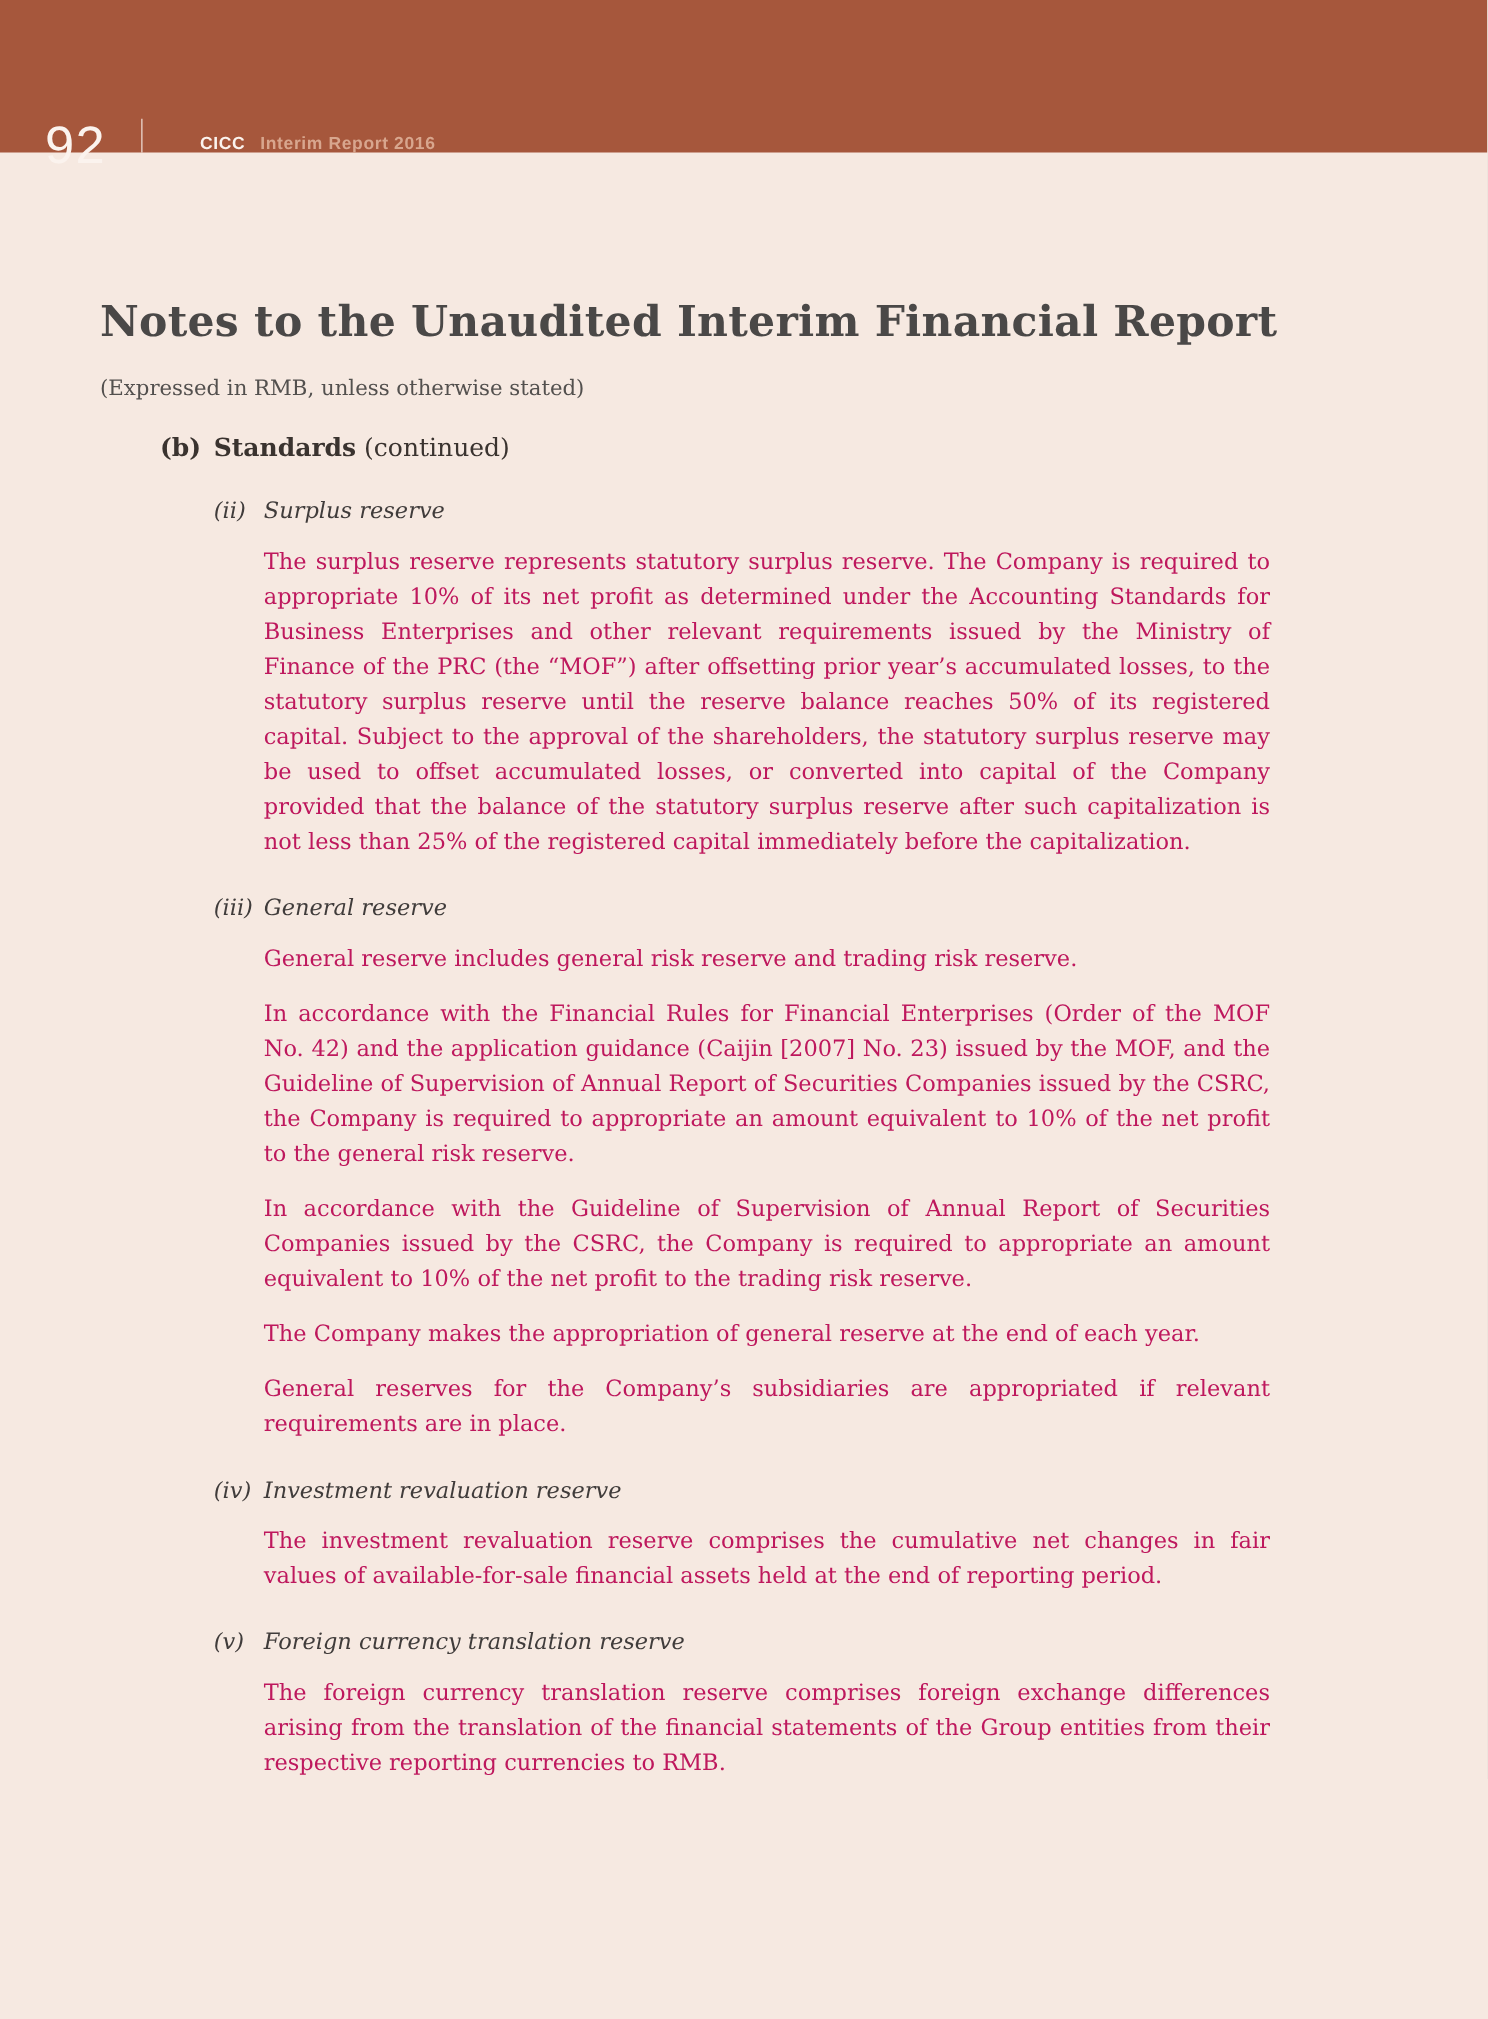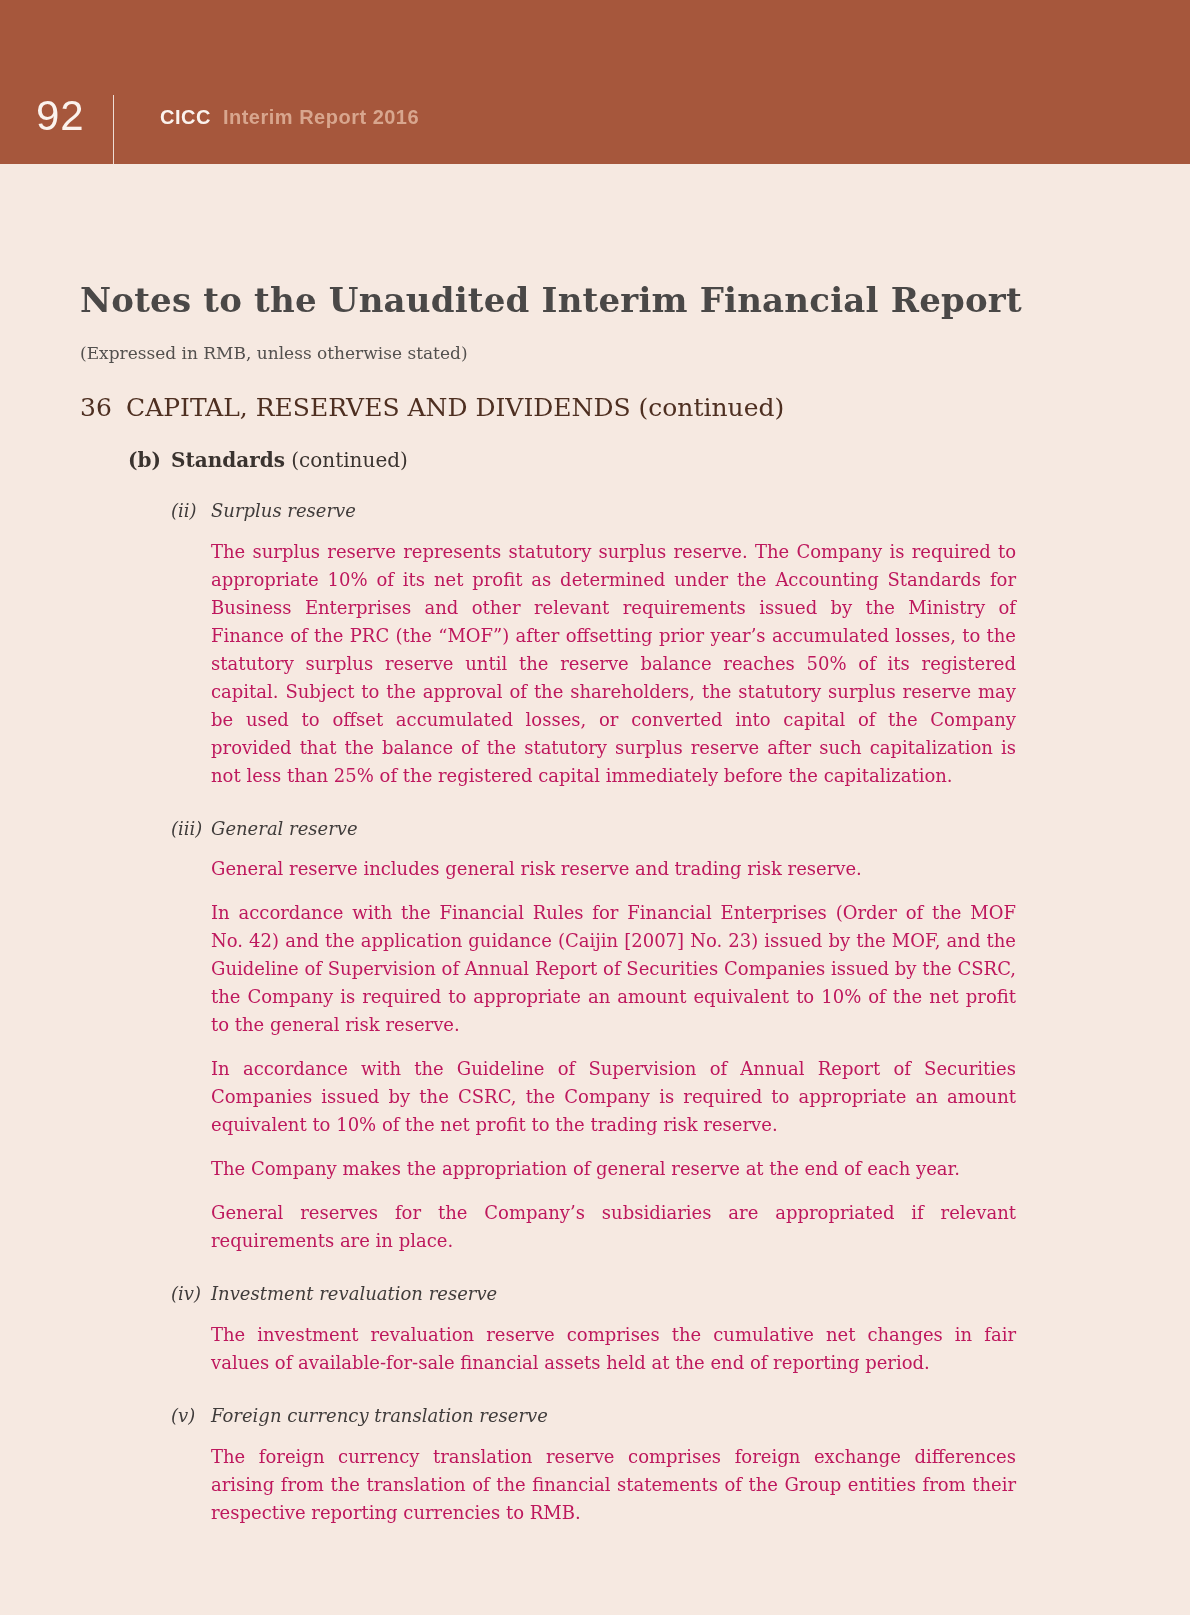--- a/index.html
+++ b/index.html
@@ -9,21 +9,21 @@
     width: 1190px;
     height: 1615px;
     background: #F6E9E1;
     font-family: "DejaVu Serif", serif;
     color: #403C3B;
     overflow: hidden;
   }
   
   .band {
     position: relative;
-    height: 164px;
+    height: 122px;
     background: #A6573C;
   }
   .page-num {
     position: absolute;
     left: 36px;
     top: 92px;
     font-family: "Liberation Sans", sans-serif;
     font-weight: 400;
     font-size: 42px;
     letter-spacing: 1px;
@@ -35,21 +35,21 @@
     top: 95px;
     bottom: 0;
     width: 1px;
     background: rgba(252, 244, 238, 0.85);
   }
   .band-brand {
     position: absolute;
     left: 160px;
     top: 106px;
     font-family: "Liberation Sans", sans-serif;
-    font-size: 20px;
+    font-size: 14px;
     font-weight: 700;
     letter-spacing: 0.5px;
     white-space: nowrap;
   }
   .brand { color: #FBF3EE; }
   .report { color: #D8A68E; margin-left: 12px; font-weight: 600; }
   
   .content {
     padding: 118px 142px 0 80px;
   }
@@ -114,24 +114,20 @@
     <div class="band-divider"></div>
     <div class="band-brand">
       <span class="brand">CICC</span><span class="report">Interim Report 2016</span>
     </div>
   </header>
 
   <main class="content">
     <h1 class="doc-title">Notes to the Unaudited Interim Financial Report</h1>
     <p class="subtitle">(Expressed in RMB, unless otherwise stated)</p>
 
-    <div class="section-heading">
-      <span class="sec-num">36</span>
-      <span class="sec-title">CAPITAL, RESERVES AND DIVIDENDS (continued)</span>
-    </div>
 
     <div class="subsection">
       <span class="sub-label">(b)</span>
       <span class="sub-title"><b>Standards</b><span> (continued)</span></span>
     </div>
 
     <div id="items">
   <section class="item">
     <div class="item-head">
       <span class="item-label">(ii)</span>

